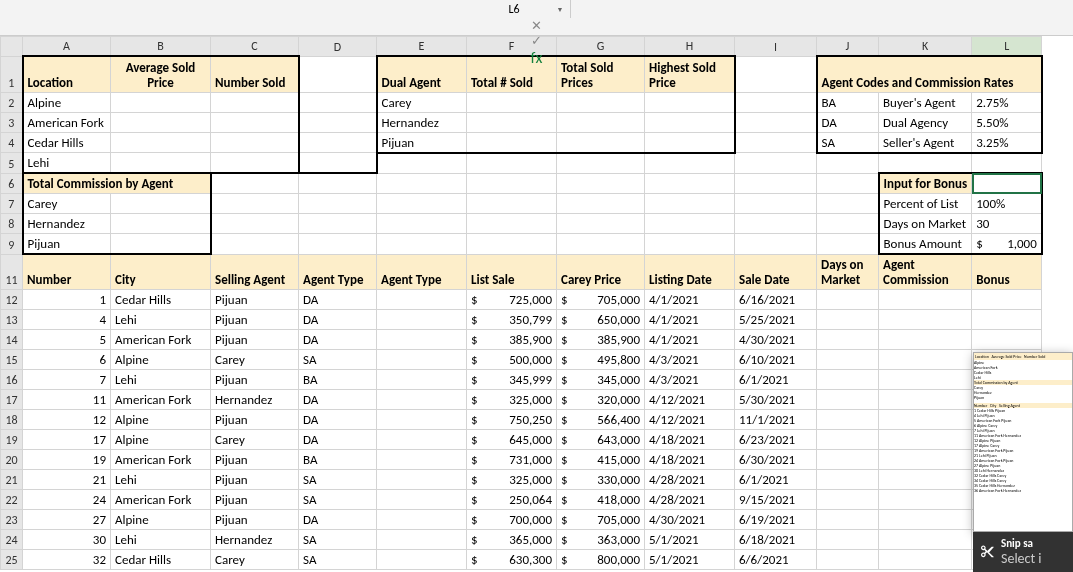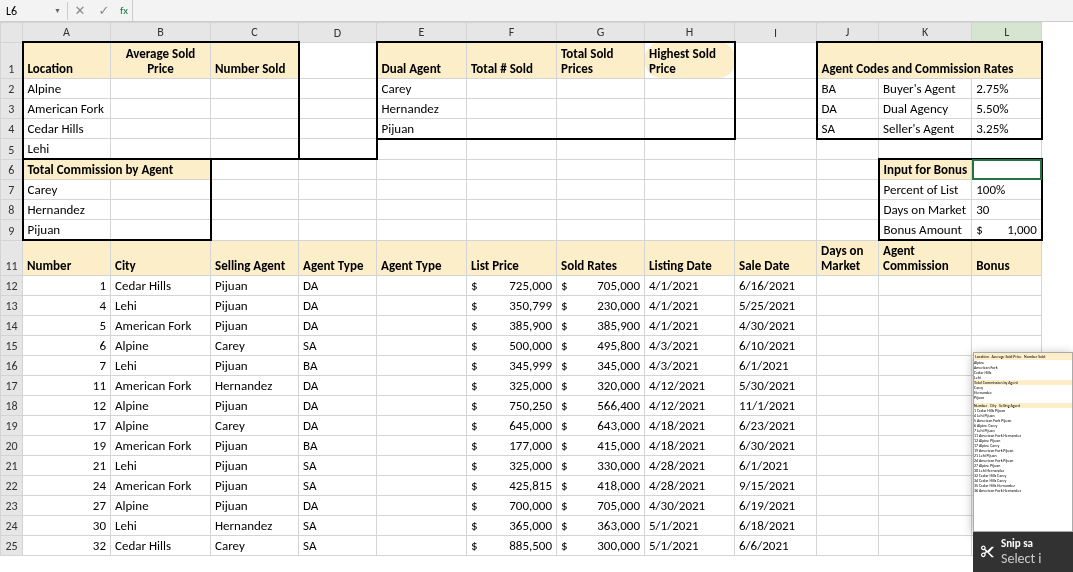--- a/index.html
+++ b/index.html
@@ -9,44 +9,45 @@
     font-size: 13px;
     color: #000;
     background: #fff;
     overflow: hidden;
     width: 1073px;
     height: 572px;
   }
   .toolbar {
     display: flex;
     align-items: center;
-    height: 22px;
+    height: 36px;
     border-bottom: 1px solid #ccc;
     background: #f3f3f3;
+    flex-direction: column;
   }
   .name-box {
     width: 68px;
     border-right: 1px solid #ccc;
     padding: 2px 6px;
     font-size: 12px;
     display: flex;
     align-items: center;
     justify-content: space-between;
   }
   .name-box .dd { font-size: 7px; color: #666; }
   .tb-btn {
     width: 24px;
     display: flex;
     align-items: center;
     justify-content: center;
     color: #888;
     cursor: pointer;
   }
   .fx {
-    font-size: 11px;
+    font-size: 16px;
     padding: 0 4px;
     color: #15803d;
   }
   .fx-bar {
     flex: 1;
     height: 100%;
     border-left: 1px solid #ccc;
   }
   table.grid {
     border-collapse: collapse;
@@ -173,21 +174,21 @@
   <tbody id="tbody">
       <tr style="height: 36px;">
         <td class="rowhdr">1</td>
         <td class="hdr-cell-l b-top b-lft">Location</td>
         <td class="hdr-cell b-top" style="white-space: normal; text-align: center;">Average Sold Price</td>
         <td class="hdr-cell b-top b-rgt">Number Sold</td>
         <td class="b-rgt"></td>
         <td class="hdr-cell-l b-top b-lft">Dual Agent</td>
         <td class="hdr-cell b-top">Total # Sold</td>
         <td class="hdr-cell b-top" style="white-space: normal;">Total Sold Prices</td>
-        <td class="hdr-cell b-top b-rgt" style="white-space: normal; border-radius: 16px;">Highest Sold Price</td>
+        <td class="hdr-cell b-top b-rgt" style="white-space: normal;">Highest Sold Price</td>
         <td></td>
         <td class="hdr-cell-l b-top b-lft b-rgt" colspan="3">Agent Codes and Commission Rates</td>
       </tr>
       <tr>
         <td class="rowhdr">2</td>
         <td class="b-lft">Alpine</td>
         <td></td>
         <td class="b-rgt"></td>
         <td class="b-rgt"></td>
         <td class="b-lft">Carey</td>
@@ -308,22 +309,22 @@
           </div>
         </td>
       </tr>
       <tr style="height: 34px;">
         <td class="rowhdr">11</td>
         <td class="hdr-cell" style="white-space: normal;">Number</td>
         <td class="hdr-cell" style="white-space: normal;">City</td>
         <td class="hdr-cell" style="white-space: normal;">Selling Agent</td>
         <td class="hdr-cell" style="white-space: normal;">Agent Type</td>
         <td class="hdr-cell" style="white-space: normal;">Agent Type</td>
-        <td class="hdr-cell" style="white-space: normal;">List Price</td>
-        <td class="hdr-cell" style="white-space: normal;">Sold Rates</td>
+        <td class="hdr-cell" style="white-space: normal;">List Sale</td>
+        <td class="hdr-cell" style="white-space: normal;">Carey Price</td>
         <td class="hdr-cell" style="white-space: normal;">Listing Date</td>
         <td class="hdr-cell" style="white-space: normal;">Sale Date</td>
         <td class="hdr-cell" style="white-space: normal;">Days on Market</td>
         <td class="hdr-cell" style="white-space: normal;">Agent Commission</td>
         <td class="hdr-cell" style="white-space: normal;">Bonus</td>
       </tr>
       <tr>
         <td class="rowhdr">12</td>
         <td class="num">1</td>
         <td>Cedar Hills</td>
@@ -357,21 +358,21 @@
         <td></td>
         <td>
           <div class="money-col">
             <span>$</span>
             <span>350,799</span>
           </div>
         </td>
         <td>
           <div class="money-col">
             <span>$</span>
-            <span>230,000</span>
+            <span>650,000</span>
           </div>
         </td>
         <td class="ralign">4/1/2021</td>
         <td class="ralign">5/25/2021</td>
         <td></td>
         <td></td>
         <td></td>
       </tr>
       <tr>
         <td class="rowhdr">14</td>
@@ -526,21 +527,21 @@
       <tr>
         <td class="rowhdr">20</td>
         <td class="num">19</td>
         <td>American Fork</td>
         <td>Pijuan</td>
         <td>BA</td>
         <td></td>
         <td>
           <div class="money-col">
             <span>$</span>
-            <span>177,000</span>
+            <span>731,000</span>
           </div>
         </td>
         <td>
           <div class="money-col">
             <span>$</span>
             <span>415,000</span>
           </div>
         </td>
         <td class="ralign">4/18/2021</td>
         <td class="ralign">6/30/2021</td>
@@ -576,21 +577,21 @@
       <tr>
         <td class="rowhdr">22</td>
         <td class="num">24</td>
         <td>American Fork</td>
         <td>Pijuan</td>
         <td>SA</td>
         <td></td>
         <td>
           <div class="money-col">
             <span>$</span>
-            <span>425,815</span>
+            <span>250,064</span>
           </div>
         </td>
         <td>
           <div class="money-col">
             <span>$</span>
             <span>418,000</span>
           </div>
         </td>
         <td class="ralign">4/28/2021</td>
         <td class="ralign">9/15/2021</td>
@@ -651,27 +652,27 @@
       <tr>
         <td class="rowhdr">25</td>
         <td class="num">32</td>
         <td>Cedar Hills</td>
         <td>Carey</td>
         <td>SA</td>
         <td></td>
         <td>
           <div class="money-col">
             <span>$</span>
-            <span>885,500</span>
-          </div>
-        </td>
-        <td>
-          <div class="money-col">
-            <span>$</span>
-            <span>300,000</span>
+            <span>630,300</span>
+          </div>
+        </td>
+        <td>
+          <div class="money-col">
+            <span>$</span>
+            <span>800,000</span>
           </div>
         </td>
         <td class="ralign">5/1/2021</td>
         <td class="ralign">6/6/2021</td>
         <td></td>
         <td></td>
         <td></td>
       </tr>
     </tbody>
 </table>

